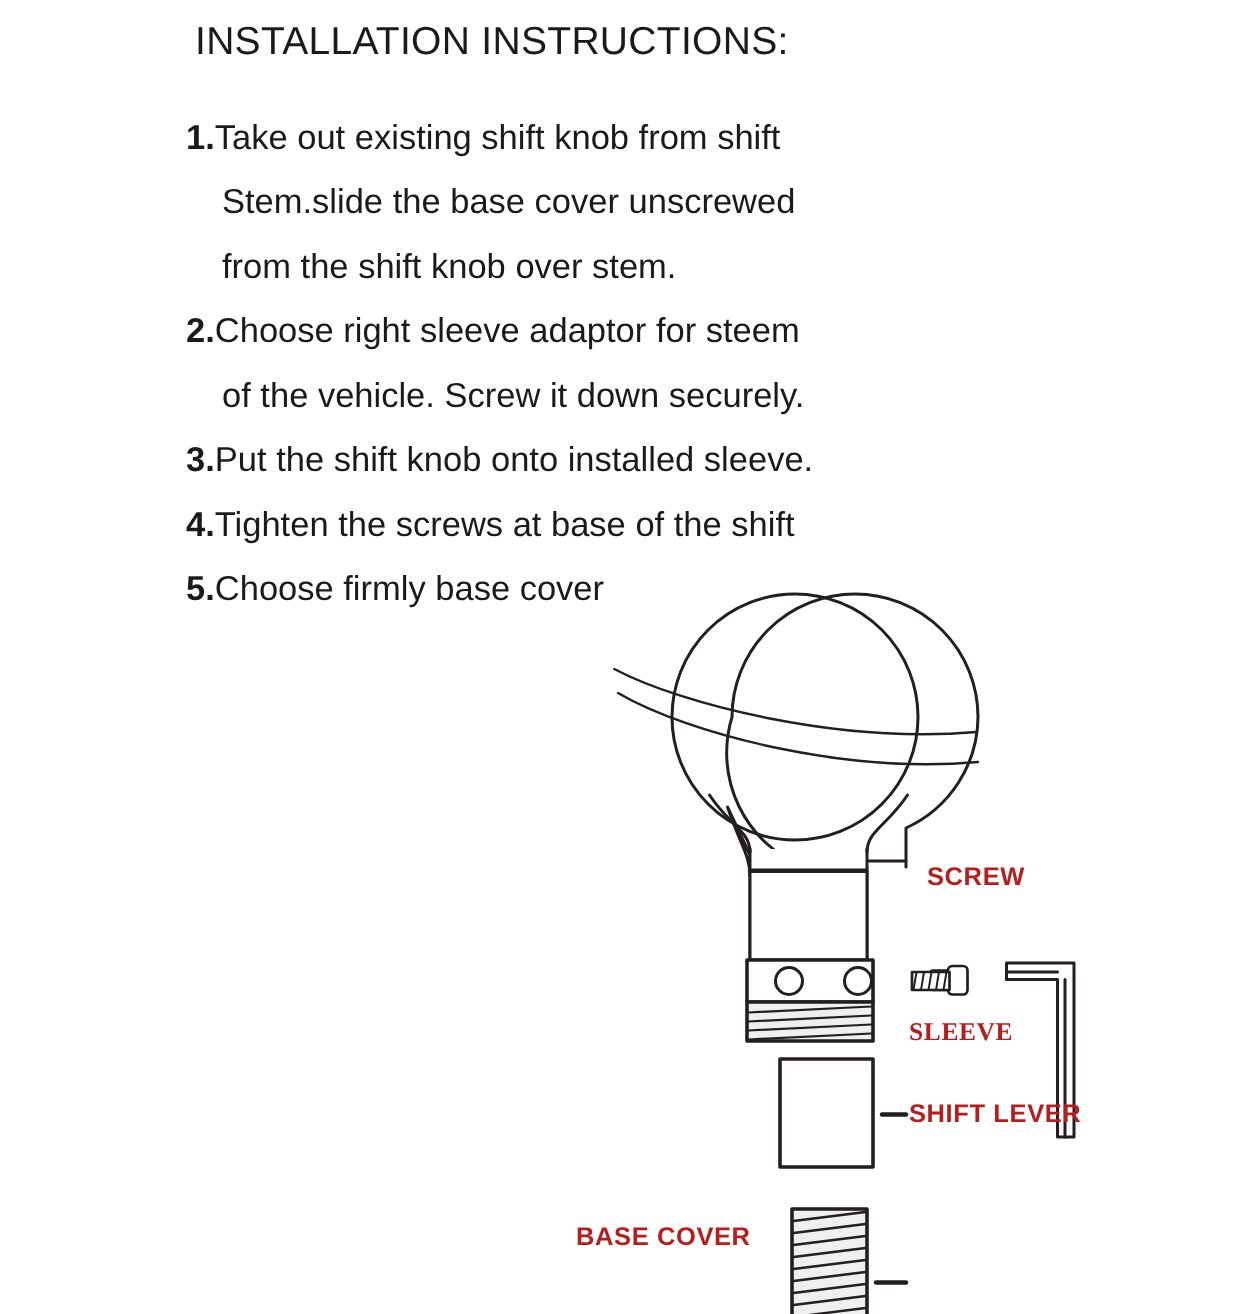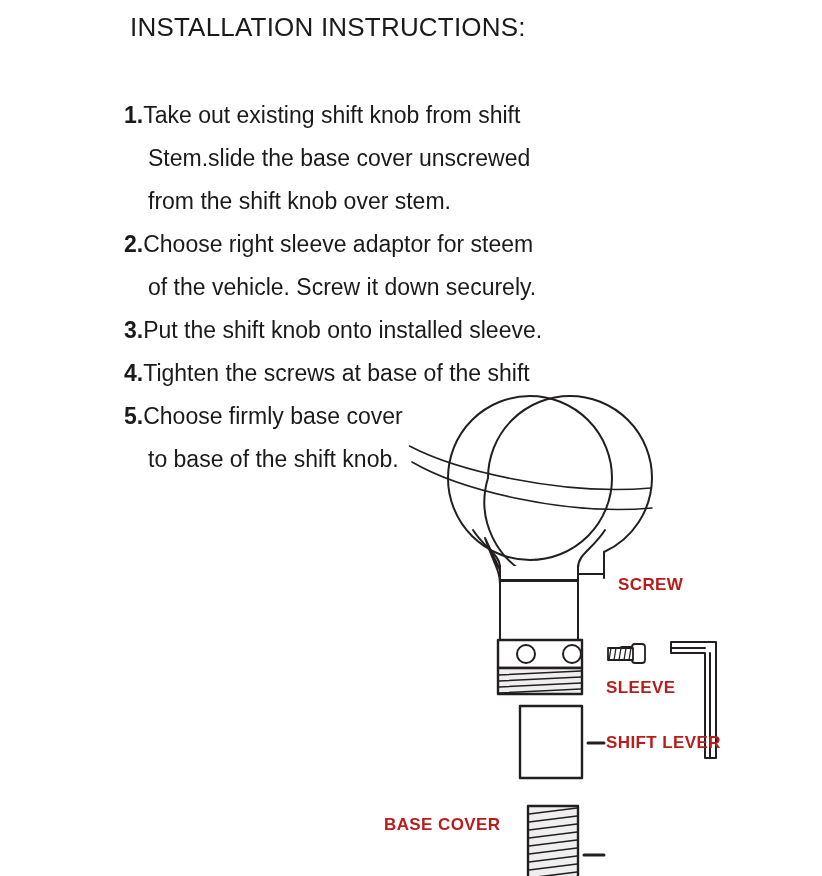--- a/index.html
+++ b/index.html
@@ -52,21 +52,20 @@
     height: 43px;
     font-size: 23px;
     white-space: nowrap;
   }
   .step-num {
     font-weight: bold;
     flex: 0 0 auto;
   }
   .step-text {
     flex: 0 0 auto;
-    margin-top: 24px;
   }
   .step-line.cont .step-text {
     padding-left: 24px;
   }
 
   
   #diagram {
     position: absolute;
     left: 360px;
     top: 378px;
@@ -79,21 +78,21 @@
 
   .lbl {
     position: absolute;
     font-size: 17px;
     font-weight: bold;
     letter-spacing: 0.4px;
     white-space: nowrap;
     color: #b91c1c;
   }
   #lbl-screw      { left: 618px; top: 575px; }
-  #lbl-sleeve     { left: 606px; top: 678px; }
+  #lbl-sleeve     { left: 606px; top: 678px; font-family: Liberation Serif, serif; }
   #lbl-shiftlever { left: 606px; top: 733px; }
   #lbl-basecover  { left: 384px; top: 815px; }
 </style>
 </head>
 <body>
 
 <div id="page">
 
   <div class="title">INSTALLATION INSTRUCTIONS:</div>
 
@@ -133,23 +132,20 @@
       <div class="step-line">
         <span class="step-num">4.</span>
         <span class="step-text">Tighten the screws at base of the shift</span>
       </div>
     </div>
 
     <div class="step">
       <div class="step-line">
         <span class="step-num">5.</span>
         <span class="step-text">Choose firmly base cover</span>
-      </div>
-      <div class="step-line cont">
-        <span class="step-text">to base of the shift knob.</span>
       </div>
     </div>
 
   </div>
 
   <div id="diagram">
     <svg width="460" height="498" viewBox="0 0 460 498" xmlns="http://www.w3.org/2000/svg">
       <g fill="none" stroke="#231f20" stroke-width="2" stroke-linejoin="round" stroke-linecap="round">
 
         <path fill="#ffffff" d="M 128 100

